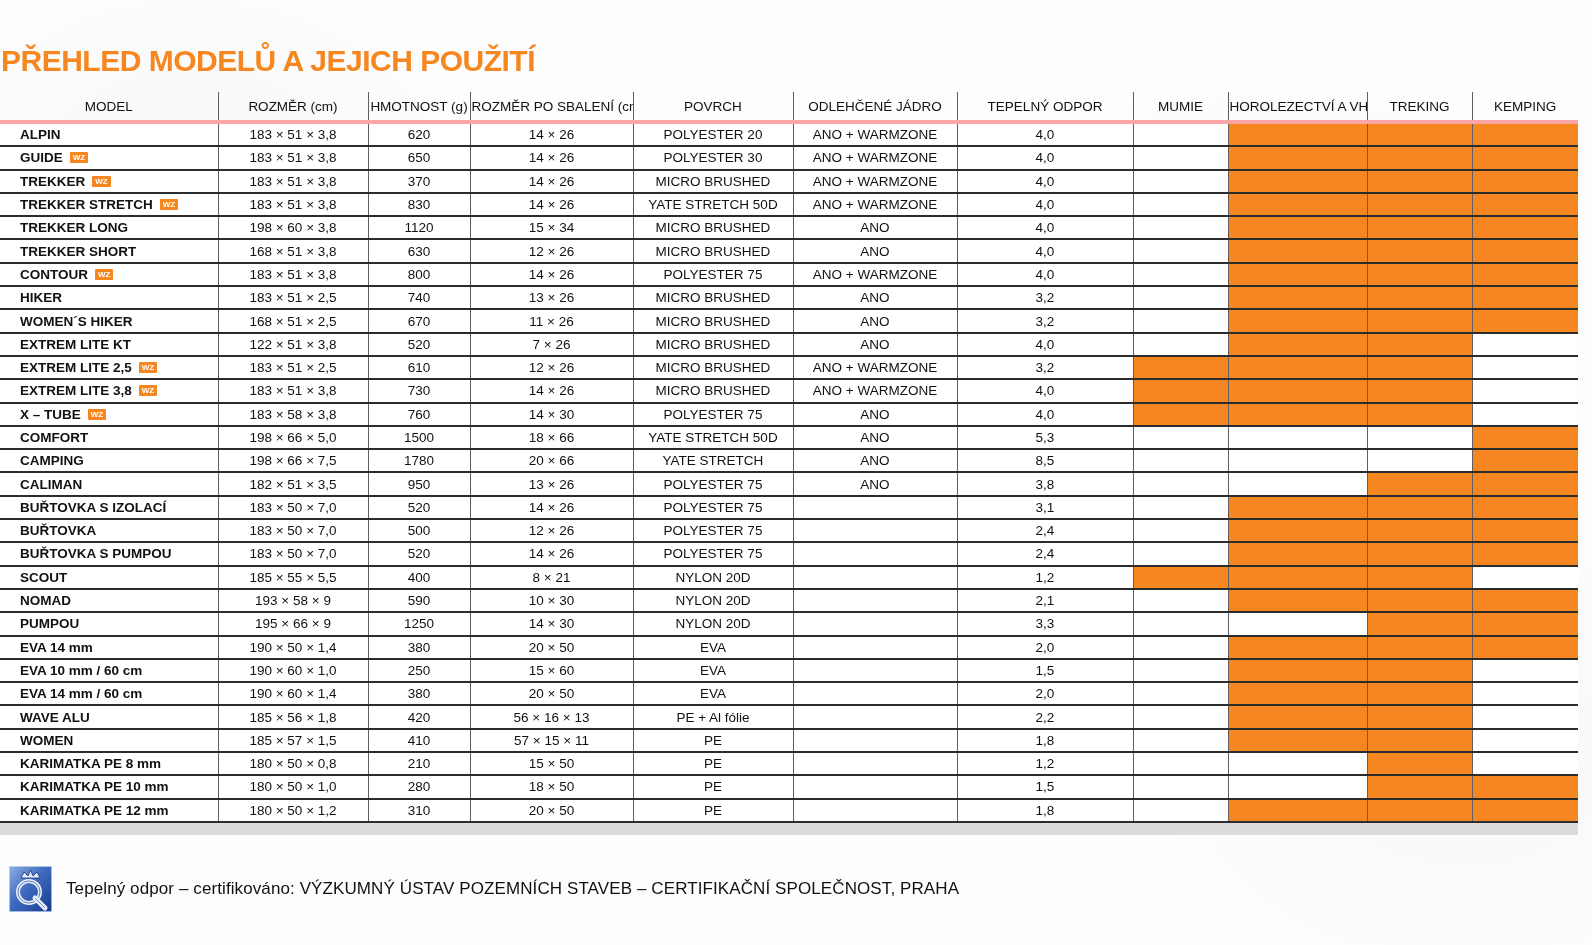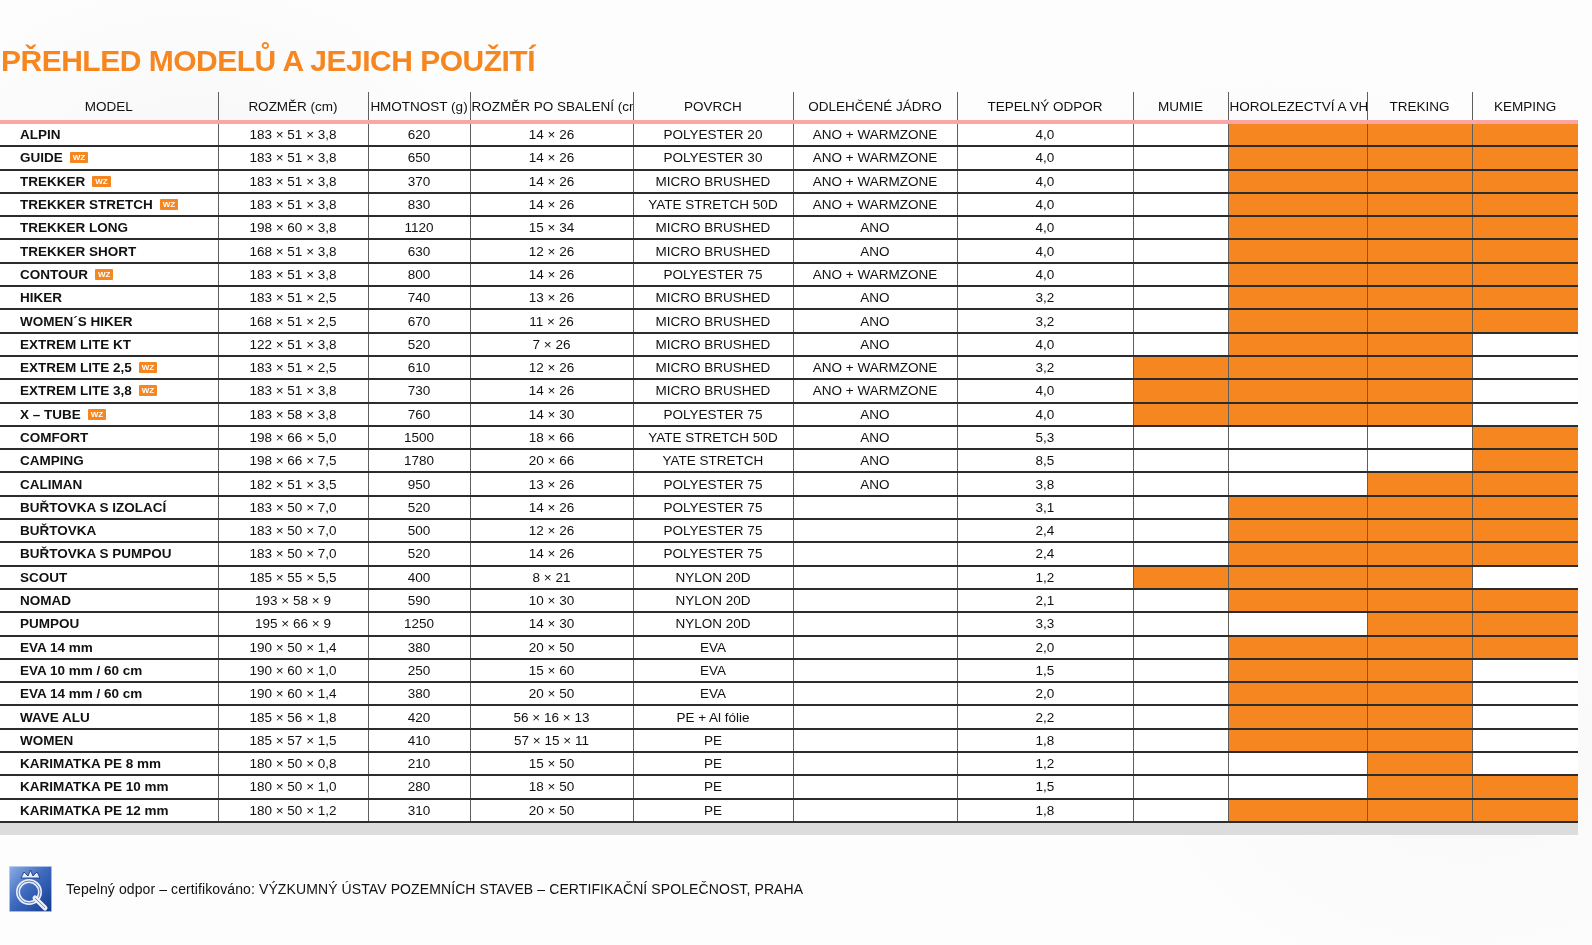--- a/index.html
+++ b/index.html
@@ -56,21 +56,21 @@
   td.usage.on{background:var(--accent);}
   .bottom-bar{
     width:1578px;height:12px;background:#dcdcdc;
     border-top:0;margin-top:0;
   }
   .footer{
     position:absolute;left:9px;top:866px;
     display:flex;align-items:center;gap:14px;
   }
   .cert-logo{width:43px;height:46px;display:block;}
-  .footer-text{font-size:14px;color:#111;letter-spacing:0.1px;}
+  .footer-text{font-size:17px;color:#111;letter-spacing:0.1px;}
 </style>
 </head>
 <body>
 
 <div class="page">
 
   <h1 class="title">PŘEHLED MODELŮ A JEJICH POUŽITÍ</h1>
 
   <table class="models">
     <colgroup>

